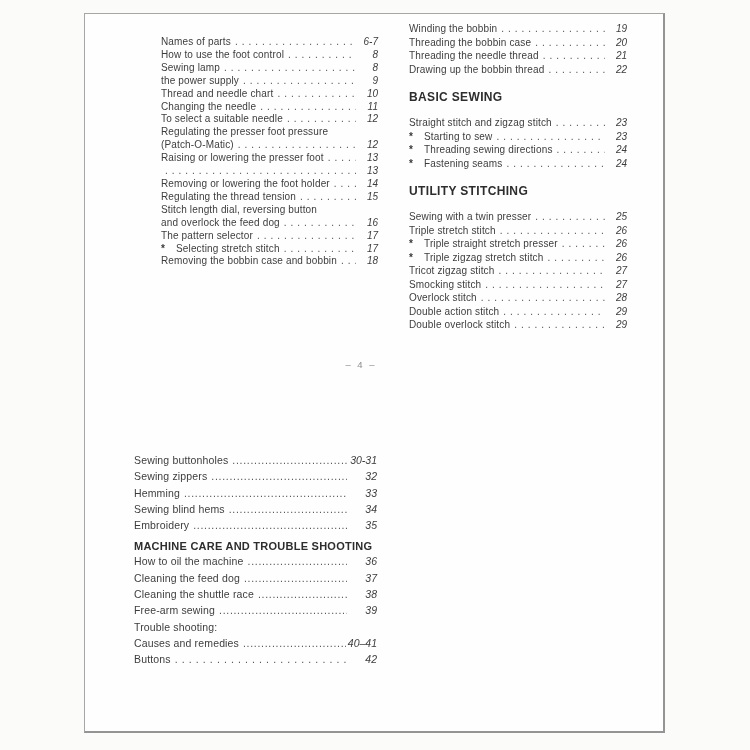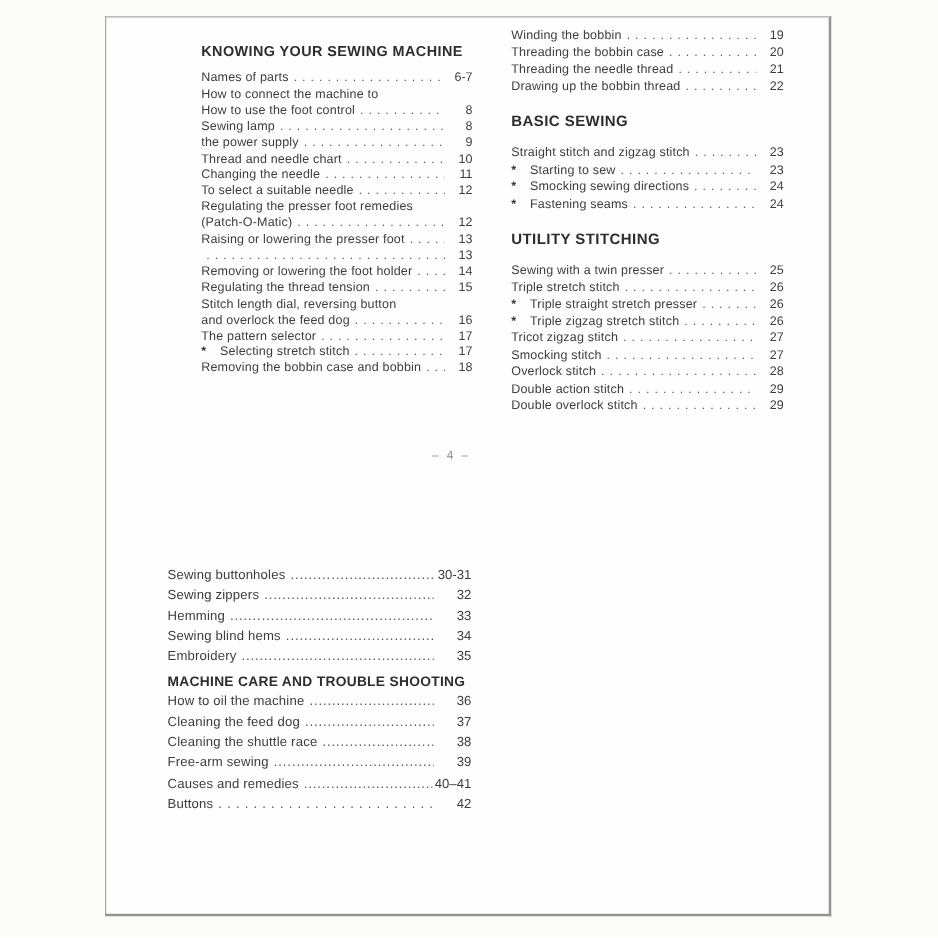--- a/index.html
+++ b/index.html
@@ -38,45 +38,41 @@
   #bottom-sec .toc-row{line-height:16.3px;font-size:10.5px;}
 
   .toc-row .label{white-space:nowrap;letter-spacing:0.15px;}
   .bullet{display:inline-block;width:15px;flex:none;font-weight:bold;color:#383838;}
   .leader{
     flex:1;overflow:hidden;white-space:nowrap;
     color:#525252;padding:0 2px 0 4px;
   }
   .leader.spaced{letter-spacing:0.6px;}
   .leader.dense{letter-spacing:0.7px;}
-  .pg{flex:none;min-width:20px;text-align:right;padding-left:2px;white-space:nowrap;}
+  .pg{flex:none;min-width:20px;text-align:right;padding-left:2px;white-space:nowrap;font-style:italic;}
   #bottom-sec .pg{min-width:28px;}
 
   .page-marker{
     position:absolute;left:246px;top:345px;width:60px;
     text-align:center;font-size:9.5px;color:#8e8e8e;letter-spacing:2px;
   }
 </style>
 </head>
 <body>
 
 <div class="canvas">
   <div class="page-frame">
 
     <div id="col-left" class="toc-col">
-        <div class="toc-heading">KNOWING YOUR SEWING MACHINE</div>
         <div class="toc-row">
           <span class="label">Names of parts</span>
           <span class="leader spaced">. . . . . . . . . . . . . . . . . . . . . . . . . . . . . . . . . . . . . . . . . . . . . . . . . . . . . . . . . . . . . . . . . . . . . . . . . . . . . . . . . . . . . . . . . . </span>
           <span class="pg">6-7</span>
         </div>
         <div class="toc-row">
-          <span class="label">How to connect the machine to</span>
-        </div>
-        <div class="toc-row">
           <span class="label">How to use the foot control</span>
           <span class="leader spaced">. . . . . . . . . . . . . . . . . . . . . . . . . . . . . . . . . . . . . . . . . . . . . . . . . . . . . . . . . . . . . . . . . . . . . . . . . . . . . . . . . . . . . . . . . . </span>
           <span class="pg">8</span>
         </div>
         <div class="toc-row">
           <span class="label">Sewing lamp</span>
           <span class="leader spaced">. . . . . . . . . . . . . . . . . . . . . . . . . . . . . . . . . . . . . . . . . . . . . . . . . . . . . . . . . . . . . . . . . . . . . . . . . . . . . . . . . . . . . . . . . . </span>
           <span class="pg">8</span>
         </div>
         <div class="toc-row">
@@ -93,21 +89,21 @@
           <span class="label">Changing the needle</span>
           <span class="leader spaced">. . . . . . . . . . . . . . . . . . . . . . . . . . . . . . . . . . . . . . . . . . . . . . . . . . . . . . . . . . . . . . . . . . . . . . . . . . . . . . . . . . . . . . . . . . </span>
           <span class="pg">11</span>
         </div>
         <div class="toc-row">
           <span class="label">To select a suitable needle</span>
           <span class="leader spaced">. . . . . . . . . . . . . . . . . . . . . . . . . . . . . . . . . . . . . . . . . . . . . . . . . . . . . . . . . . . . . . . . . . . . . . . . . . . . . . . . . . . . . . . . . . </span>
           <span class="pg">12</span>
         </div>
         <div class="toc-row">
-          <span class="label">Regulating the presser foot remedies</span>
+          <span class="label">Regulating the presser foot pressure</span>
         </div>
         <div class="toc-row">
           <span class="label">(Patch-O-Matic)</span>
           <span class="leader spaced">. . . . . . . . . . . . . . . . . . . . . . . . . . . . . . . . . . . . . . . . . . . . . . . . . . . . . . . . . . . . . . . . . . . . . . . . . . . . . . . . . . . . . . . . . . </span>
           <span class="pg">12</span>
         </div>
         <div class="toc-row">
           <span class="label">Raising or lowering the presser foot</span>
           <span class="leader spaced">. . . . . . . . . . . . . . . . . . . . . . . . . . . . . . . . . . . . . . . . . . . . . . . . . . . . . . . . . . . . . . . . . . . . . . . . . . . . . . . . . . . . . . . . . . </span>
           <span class="pg">13</span>
@@ -180,21 +176,21 @@
           <span class="pg">23</span>
         </div>
         <div class="toc-row">
           <span class="bullet">*</span>
           <span class="label">Starting to sew</span>
           <span class="leader spaced">. . . . . . . . . . . . . . . . . . . . . . . . . . . . . . . . . . . . . . . . . . . . . . . . . . . . . . . . . . . . . . . . . . . . . . . . . . . . . . . . . . . . . . . . . . </span>
           <span class="pg">23</span>
         </div>
         <div class="toc-row">
           <span class="bullet">*</span>
-          <span class="label">Smocking sewing directions</span>
+          <span class="label">Threading sewing directions</span>
           <span class="leader spaced">. . . . . . . . . . . . . . . . . . . . . . . . . . . . . . . . . . . . . . . . . . . . . . . . . . . . . . . . . . . . . . . . . . . . . . . . . . . . . . . . . . . . . . . . . . </span>
           <span class="pg">24</span>
         </div>
         <div class="toc-row">
           <span class="bullet">*</span>
           <span class="label">Fastening seams</span>
           <span class="leader spaced">. . . . . . . . . . . . . . . . . . . . . . . . . . . . . . . . . . . . . . . . . . . . . . . . . . . . . . . . . . . . . . . . . . . . . . . . . . . . . . . . . . . . . . . . . . </span>
           <span class="pg">24</span>
         </div>
         <div class="toc-heading">UTILITY STITCHING</div>
@@ -288,20 +284,23 @@
         </div>
         <div class="toc-row">
           <span class="label">Cleaning the shuttle race</span>
           <span class="leader dense">................................................................................................................................................................</span>
           <span class="pg">38</span>
         </div>
         <div class="toc-row">
           <span class="label">Free-arm sewing</span>
           <span class="leader dense">................................................................................................................................................................</span>
           <span class="pg">39</span>
+        </div>
+        <div class="toc-row">
+          <span class="label">Trouble shooting:</span>
         </div>
         <div class="toc-row">
           <span class="label">Causes and remedies</span>
           <span class="leader dense">................................................................................................................................................................</span>
           <span class="pg">40–41</span>
         </div>
         <div class="toc-row">
           <span class="label">Buttons</span>
           <span class="leader spaced">. . . . . . . . . . . . . . . . . . . . . . . . . . . . . . . . . . . . . . . . . . . . . . . . . . . . . . . . . . . . . . . . . . . . . . . . . . . . . . . . . . . . . . . . . . </span>
           <span class="pg">42</span>

